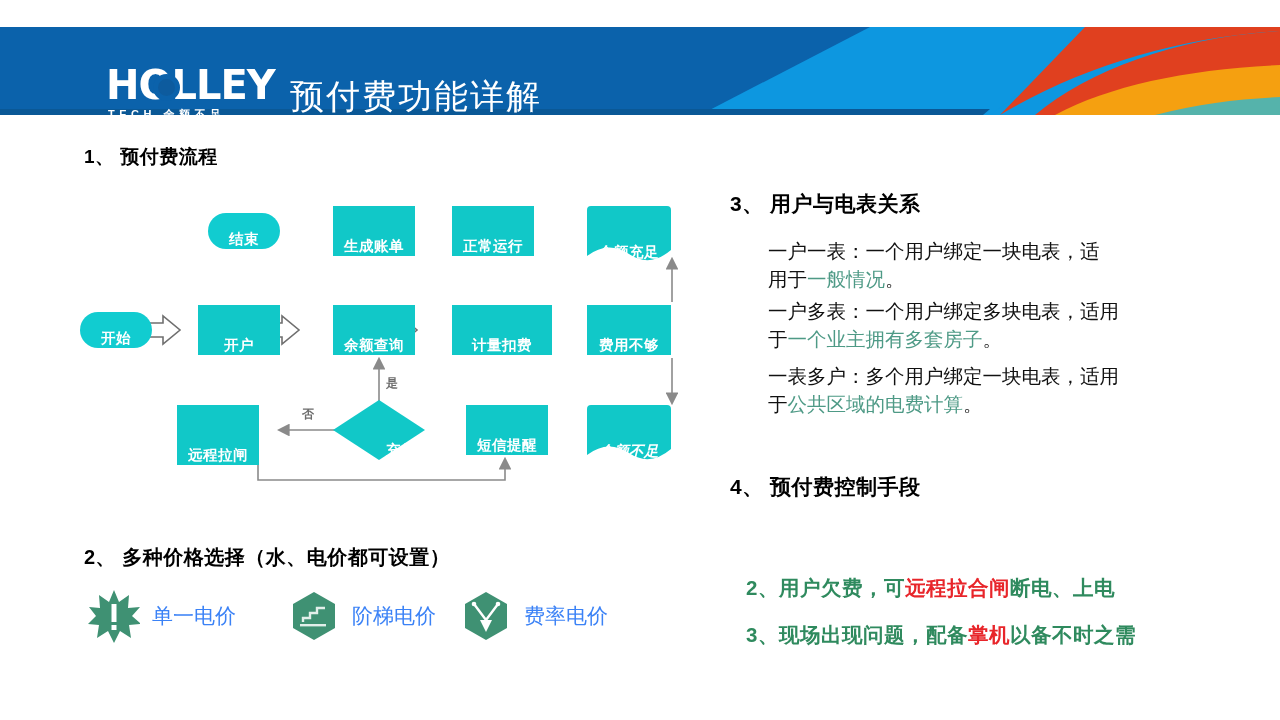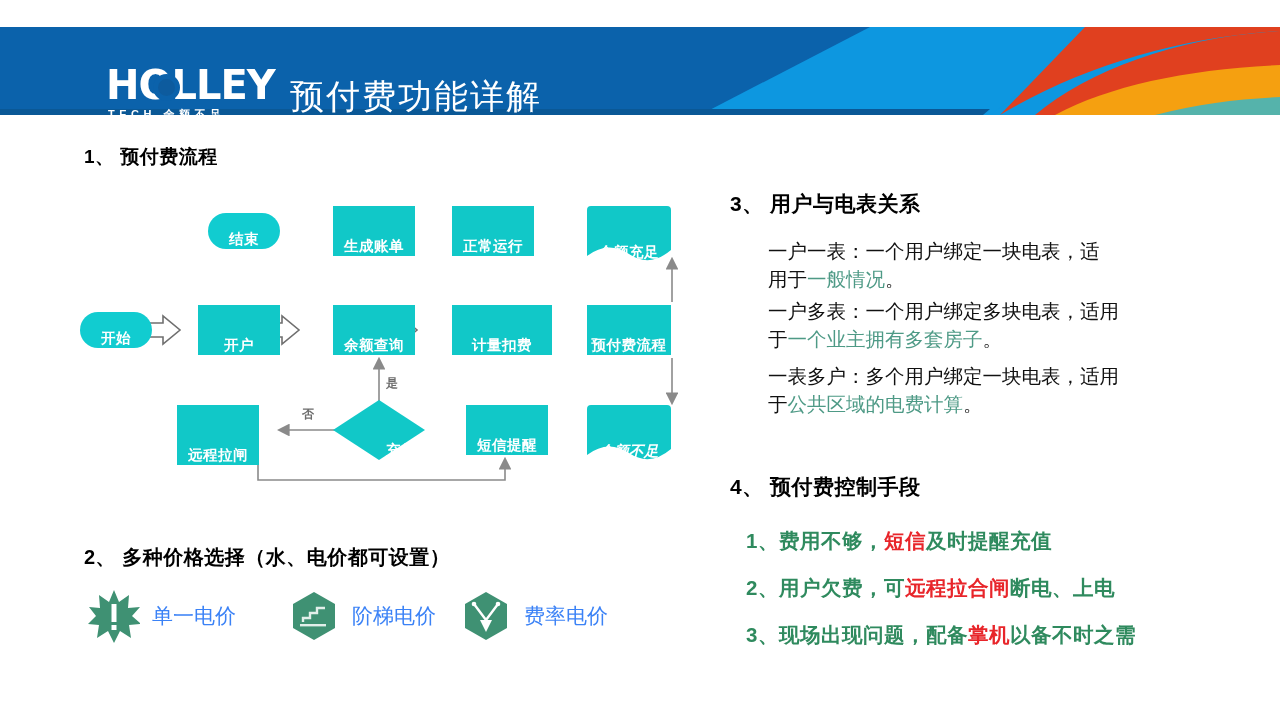--- a/index.html
+++ b/index.html
@@ -163,21 +163,21 @@
 
     <div class="node n-rect" style="left:253px;top:125px;width:82px;height:50px;">
       <span>余额查询</span>
     </div>
 
     <div class="node n-rect" style="left:372px;top:125px;width:100px;height:50px;">
       <span>计量扣费</span>
     </div>
 
     <div class="node n-rect" style="left:507px;top:125px;width:84px;height:50px;">
-      <span>预付费流程</span>
+      <span>费用不够</span>
     </div>
 
     <div class="node n-rect" style="left:97px;top:225px;width:82px;height:60px;">
       <span>远程拉闸</span>
     </div>
 
     <div class="node n-diamond" style="left:253px;top:220px;width:92px;height:60px;">
       <svg width="92" height="60" viewBox="0 0 92 60" style="position:absolute;left:0;top:0;">
         <polygon points="46,0 92,30 46,60 0,30" fill="#11c8c8"></polygon>
       </svg>
@@ -242,23 +242,20 @@
   <div class="rt-block" style="left:768px;top:297px;width:352px;">
     <span>一户多表：一个用户绑定多块电表，适用于</span><span class="hl">一个业主拥有多套房子</span><span>。</span>
   </div>
 
   <div class="rt-block" style="left:768px;top:362px;width:352px;">
     <span>一表多户：多个用户绑定一块电表，适用于</span><span class="hl">公共区域的电费计算</span><span>。</span>
   </div>
 
   <div class="sec-h" style="left:730px;top:473px;font-size:21px;">4、 预付费控制手段</div>
 
-  <div class="sec4-line" style="left:746px;top:527px;">
-    <span>1、</span><span>费用不够，</span><span class="red">短信</span><span>及时提醒充值</span>
-  </div>
 
   <div class="sec4-line" style="left:746px;top:574px;">
     <span>2、</span><span>用户欠费，可</span><span class="red">远程拉合闸</span><span>断电、上电</span>
   </div>
 
   <div class="sec4-line" style="left:746px;top:621px;">
     <span>3、</span><span>现场出现问题，配备</span><span class="red">掌机</span><span>以备不时之需</span>
   </div>
 
 </div>

